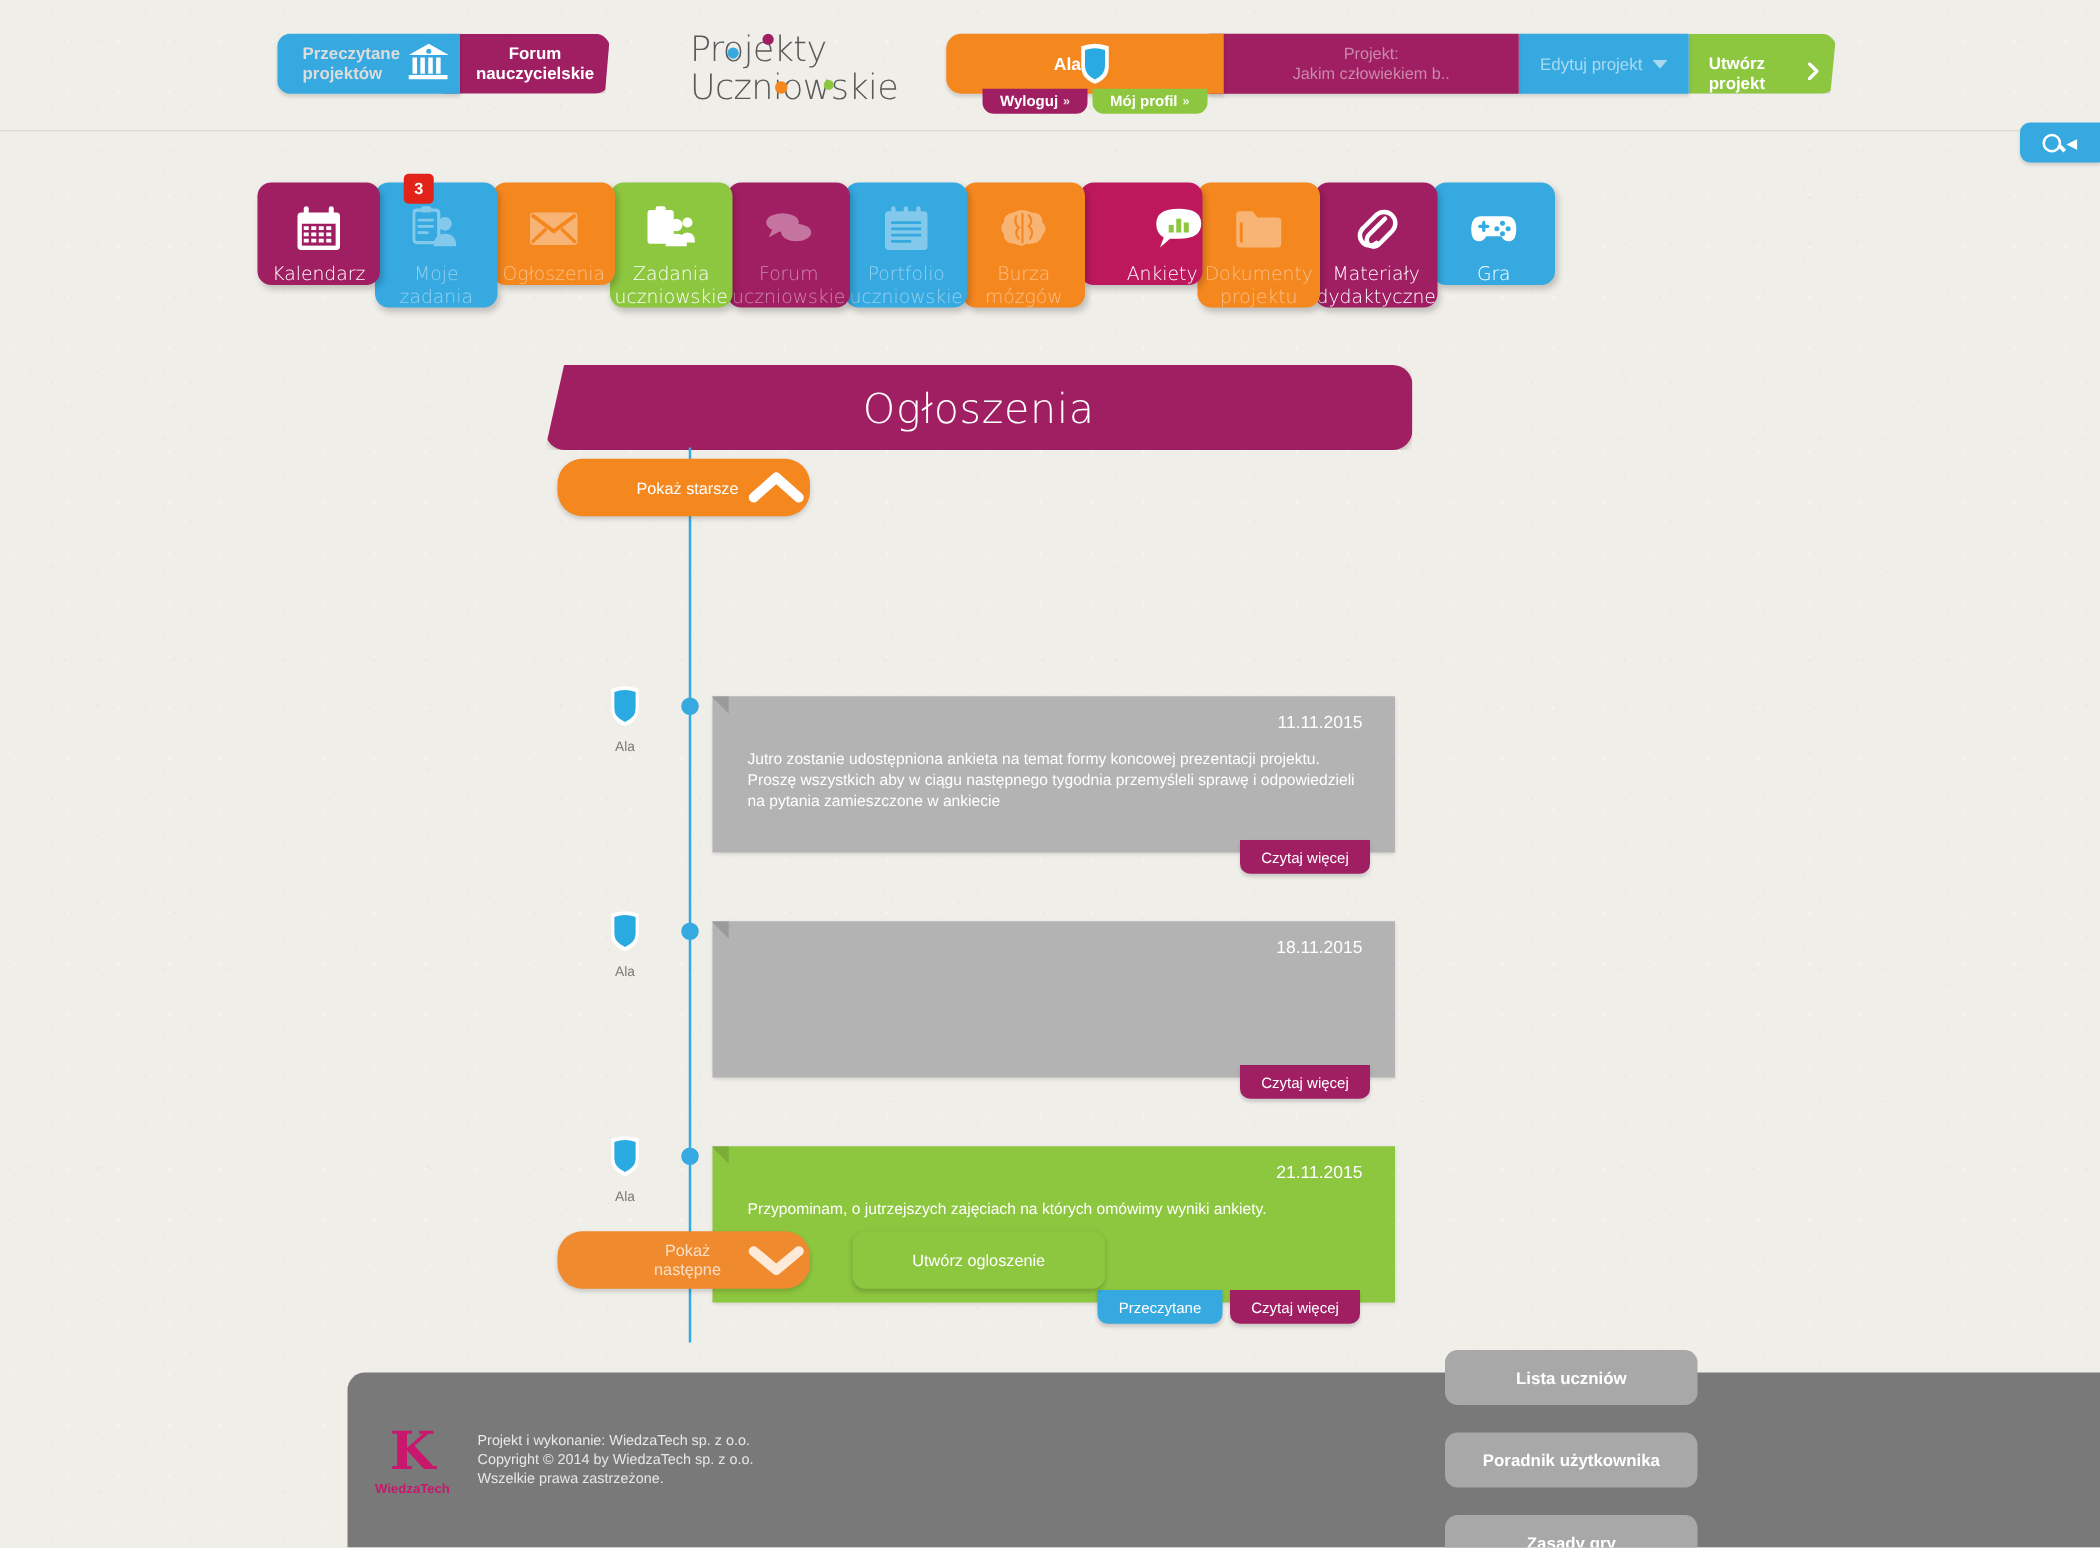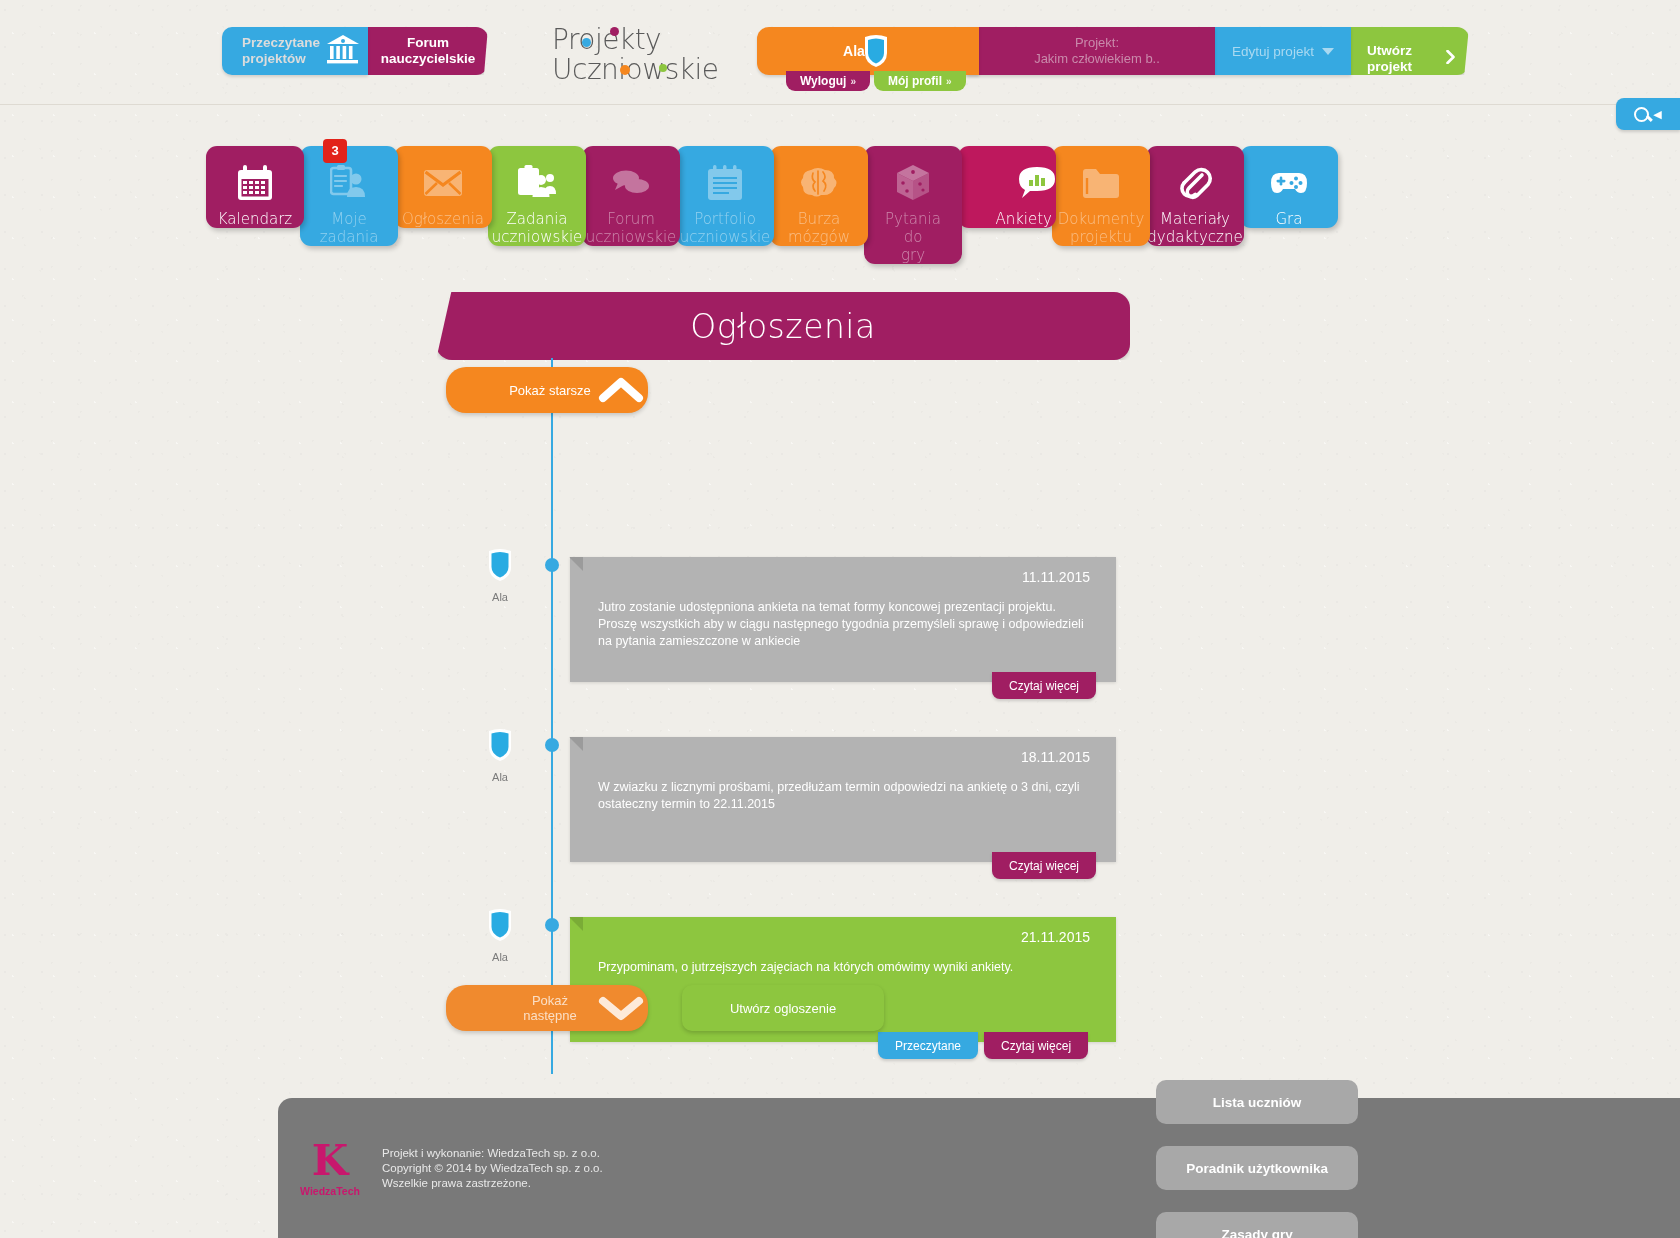--- a/index.html
+++ b/index.html
@@ -652,37 +652,20 @@
       <path d="M12 4 Q4 5 4 12 Q0 16 4 21 Q4 29 13 29 Q18 32 22 29 Q33 30 35 22 Q40 17 35 12 Q35 4 26 4 Q19 0 12 4 Z" fill="#fff"></path>
       <g stroke="#f5871f" stroke-width="1.7" fill="none" stroke-linecap="round">
         <path d="M14 7 Q12 13 16 16 Q12 20 16 25"></path>
             <path d="M24 6 Q28 11 24 15 Q29 19 25 25"></path>
             <path d="M19 5 L19 28"></path>
           </g>
         </svg>
       </span>
       <span class="lab">Burza<br>mózgów</span>
     </div>
-    <div class="tile dim" style="background: rgb(160, 30, 98); z-index: 33;">
-      <span class="ico">
-        <svg width="36" height="38" viewBox="0 0 36 38">
-      <path d="M18 1 L34 9 L18 17 L2 9 Z" fill="#fff"></path>
-          <path d="M2 9 L18 17 L18 36 L2 28 Z" fill="#fff" opacity="0.82"></path>
-      <path d="M34 9 L18 17 L18 36 L34 28 Z" fill="#fff" opacity="0.62"></path>
-      <g fill="#a01e62">
-            <circle cx="18" cy="8" r="1.9"></circle>
-            <circle cx="8" cy="19" r="1.8"></circle>
-            <circle cx="12" cy="27" r="1.8"></circle>
-            <circle cx="25" cy="20" r="1.8"></circle>
-            <circle cx="28" cy="26" r="1.6"></circle>
-          </g>
-        </svg>
-      </span>
-      <span class="lab">Pytania<br>do<br>gry</span>
-    </div>
     <div class="tile" style="background: #be185d; z-index: 32; align-items: flex-end;">
       <span class="ico">
         <svg width="38" height="34" viewBox="0 0 38 34">
       <path d="M19 1 Q37 1 37 13 Q37 25 19 25 L12 25 L4 32 L7 24 Q1 21 1 13 Q1 1 19 1 Z" fill="#fff"></path>
       <g fill="#8dc63f">
             <rect x="11" y="14" width="4" height="6"></rect>
             <rect x="17" y="9" width="4" height="11"></rect>
             <rect x="23" y="12" width="4" height="8"></rect>
           </g>
         </svg>
@@ -774,21 +757,20 @@
         </svg>
       </span>
       <div class="nm">Ala</div>
     </div>
 
     <div class="dot-node" style="top:633px"></div>
 
     <div class="card grey" style="top:632px;height:125px">
       <div class="notch"></div>
       <div class="date">18.11.2015</div>
-      <div class="body">W zwiazku z licznymi prośbami, przedłużam termin odpowiedzi na ankietę o 3 dni, czyli ostateczny termin to 22.11.2015</div>
     </div>
 
     <div class="card-btns" style="top:747px; left:992px">
 
       <div class="cbtn more">Czytaj więcej</div>
     </div>
     </div>
     <div class="entry">
     <div class="avatar-wrap" style="top:802px">
       <span>

